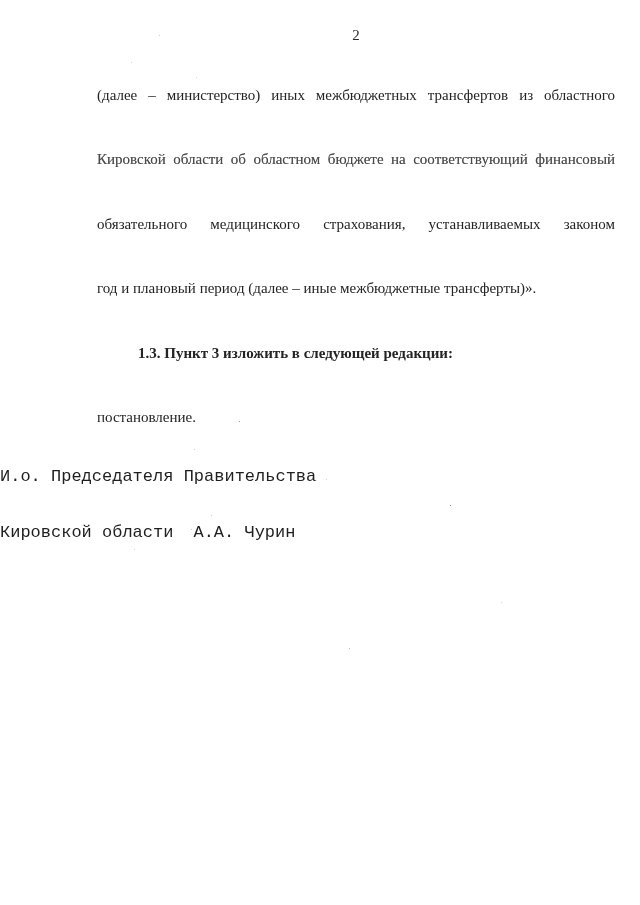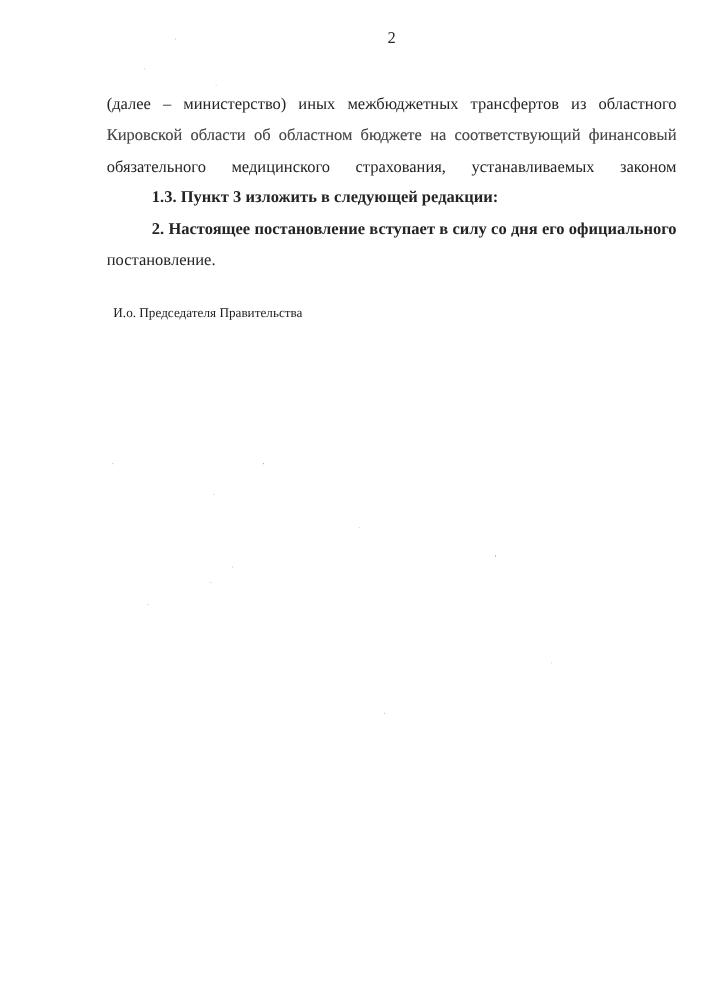--- a/index.html
+++ b/index.html
@@ -28,40 +28,41 @@
   .body-text {
     margin-top: 38px;
     padding-left: 97px;
     padding-right: 25px;
     font-size: 15px;
     line-height: 28.4px;
   }
   .line {
     text-align: left;
     white-space: normal;
+    margin-top: 36px;
   }
   .line.j {
     text-align: justify;
     text-align-last: justify;
   }
   .line.ind {
     text-indent: 41px;
     font-weight: bold;
   }
   .line.faded {
     color: #4a4a4a;
     text-shadow: 0 0 0.6px #9a9a9a;
   }
   .signature {
     margin-top: 23px;
-    padding-left: 103px;
     padding-right: 25px;
-    font-size: 12px;
+    font-size: 17px;
     line-height: 20px;
     color: #1f1f1f;
+    font-family: Liberation Mono, monospace;
   }
   .sig-name {
     margin-left: 20px;
   }
   
   .specks {
     position: absolute;
     top: 0; left: 0;
     width: 1px; height: 1px;
     background: transparent;
@@ -86,28 +87,31 @@
 
 <div class="page">
 
   <div class="pagenum">2</div>
 
   <div class="body-text">
 
     <div class="line j">(далее – министерство) иных межбюджетных трансфертов из областного</div>
     <div class="line j faded">Кировской области об областном бюджете на соответствующий финансовый</div>
     <div class="line j">обязательного медицинского страхования, устанавливаемых законом</div>
+    <div class="line">год и плановый период (далее – иные межбюджетные трансферты)».</div>
 
     <div class="line ind">1.3. Пункт 3 изложить в следующей редакции:</div>
 
 
-    <div class="line j ind">2. Настоящее постановление вступает в силу со дня его официального</div>
     <div class="line">постановление.</div>
 
   </div>
 
   <div class="signature">
     <div class="line">И.о. Председателя Правительства</div>
+    <div class="line">
+      <span>Кировской области</span><span class="sig-name">А.А. Чурин</span>
+    </div>
   </div>
 
   <div class="specks"></div>
 
 </div>
 
 </body></html>

